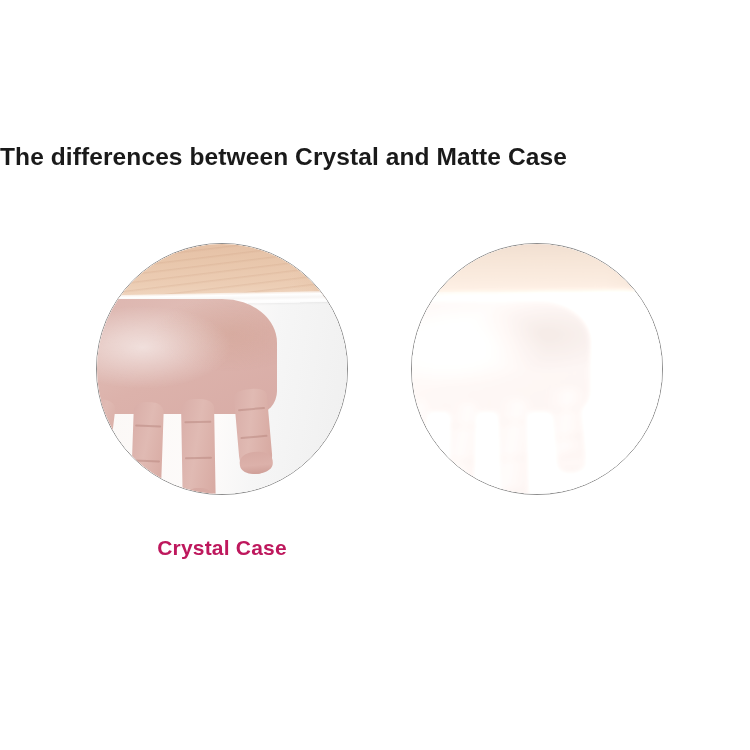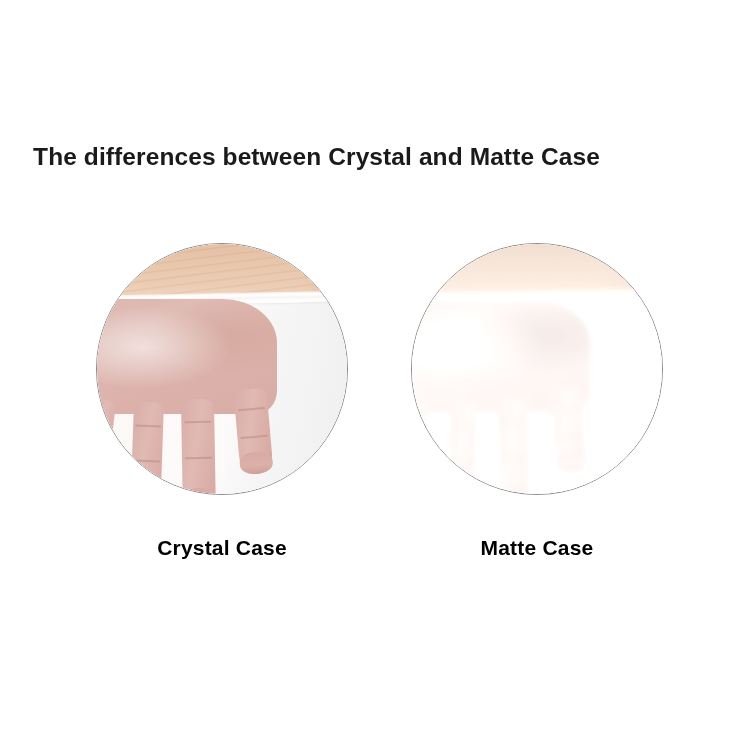--- a/index.html
+++ b/index.html
@@ -49,21 +49,21 @@
     -webkit-text-fill-color: transparent;
     white-space: nowrap;
   }
 
   
   #page-title {
     position: absolute;
     left: 0;
     top: 141px;
     width: 600px;
-    text-align: right;
+    text-align: left;
     font-size: 24.5px;
     font-weight: bold;
     color: #1a1a1a;
     letter-spacing: 0.1px;
     line-height: 32px;
   }
 
   
   #comparison-row {
     position: absolute;
@@ -236,21 +236,21 @@
   }
 
   
   .compare-caption {
     position: absolute;
     top: 293px;
     width: 252px;
     text-align: center;
     font-size: 21px;
     font-weight: bold;
-    color: #000000;
+    color: #be185d;
     letter-spacing: 0.2px;
   }
 </style>
 </head>
 <body>
 
 <div id="page">
 
 
   <div id="page-title">The differences between Crystal and Matte Case</div>
@@ -329,17 +329,16 @@
             <div class="finger" style="left:56%; top:58%; width:13%; height:34%; transform:rotate(-5deg);">
               <div class="crease" style="top:22%;"></div>
               <div class="crease" style="top:55%;"></div>
               <div class="finger-tip"></div>
             </div>
           </div>
           <div class="frost"></div>
         </div>
         <div class="lens-vignette"></div>
       </div>
-      <div class="compare-caption">Matte Case</div>
     </div>
 
   </div>
 </div>
 
 </body></html>

